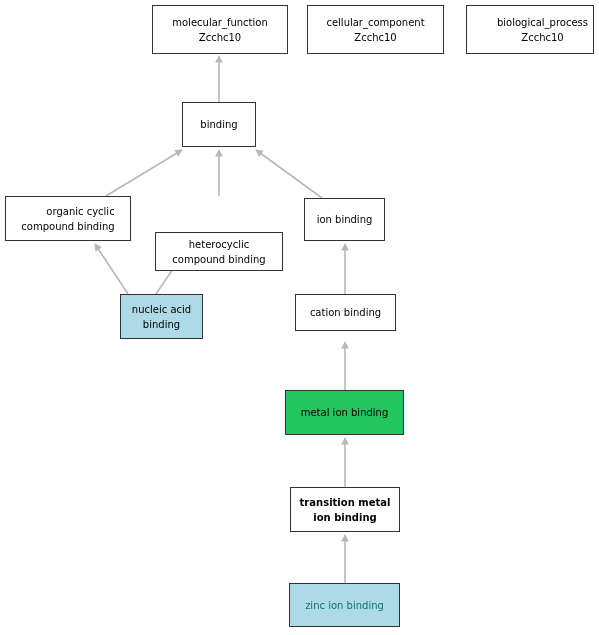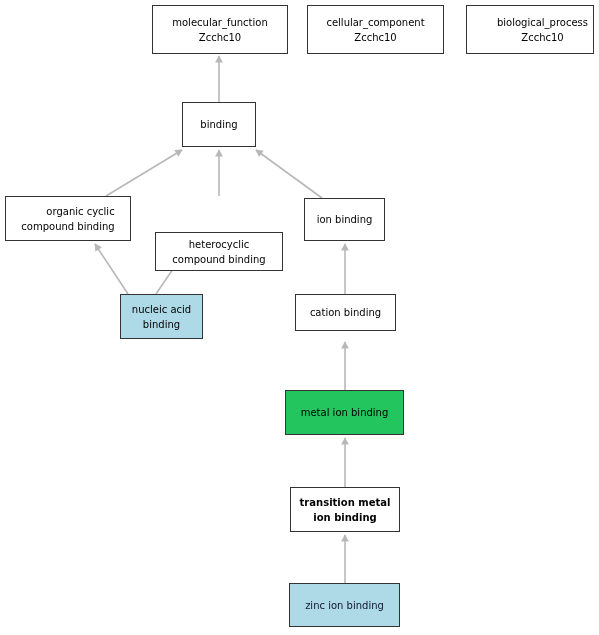--- a/index.html
+++ b/index.html
@@ -84,15 +84,15 @@
 compound binding</span></div>
       <div class="node" style="left: 155px; top: 196px; width: 128px; height: 39px; border-color: rgb(51, 51, 51); background: rgb(255, 255, 255); color: rgb(0, 0, 0); margin-top: 36px;"><span class="node-label">heterocyclic
 compound binding</span></div>
       <div class="node" style="left: 304px; top: 198px; width: 81px; height: 43px; border-color: rgb(51, 51, 51); background: rgb(255, 255, 255); color: rgb(0, 0, 0);"><span class="node-label">ion binding</span></div>
       <div class="node highlight" style="left: 100px; top: 294px; width: 83px; height: 45px; border-color: rgb(51, 51, 51); background: rgb(174, 217, 230); color: rgb(0, 0, 0); margin-left: 20px;"><span class="node-label">nucleic acid
 binding</span></div>
       <div class="node" style="left: 295px; top: 294px; width: 101px; height: 37px; border-color: rgb(51, 51, 51); background: rgb(255, 255, 255); color: rgb(0, 0, 0);"><span class="node-label">cation binding</span></div>
       <div class="node highlight" style="left: 285px; top: 390px; width: 119px; height: 45px; border-color: rgb(51, 51, 51); background: #22c55e; color: rgb(0, 0, 0);"><span class="node-label">metal ion binding</span></div>
       <div class="node" style="left: 290px; top: 487px; width: 110px; height: 45px; border-color: rgb(51, 51, 51); background: rgb(255, 255, 255); color: rgb(0, 0, 0); font-weight: bold;"><span class="node-label">transition metal
 ion binding</span></div>
-      <div class="node highlight" style="left: 289px; top: 583px; width: 111px; height: 44px; border-color: rgb(51, 51, 51); background: rgb(174, 217, 230); color: #0f172a;"><span class="node-label">zinc ion binding</span></div>
+      <div class="node highlight" style="left: 289px; top: 583px; width: 111px; height: 44px; border-color: rgb(51, 51, 51); background: rgb(174, 217, 230); color: #0f766e;"><span class="node-label">zinc ion binding</span></div>
     </div>
 </div>
 
 </body></html>

